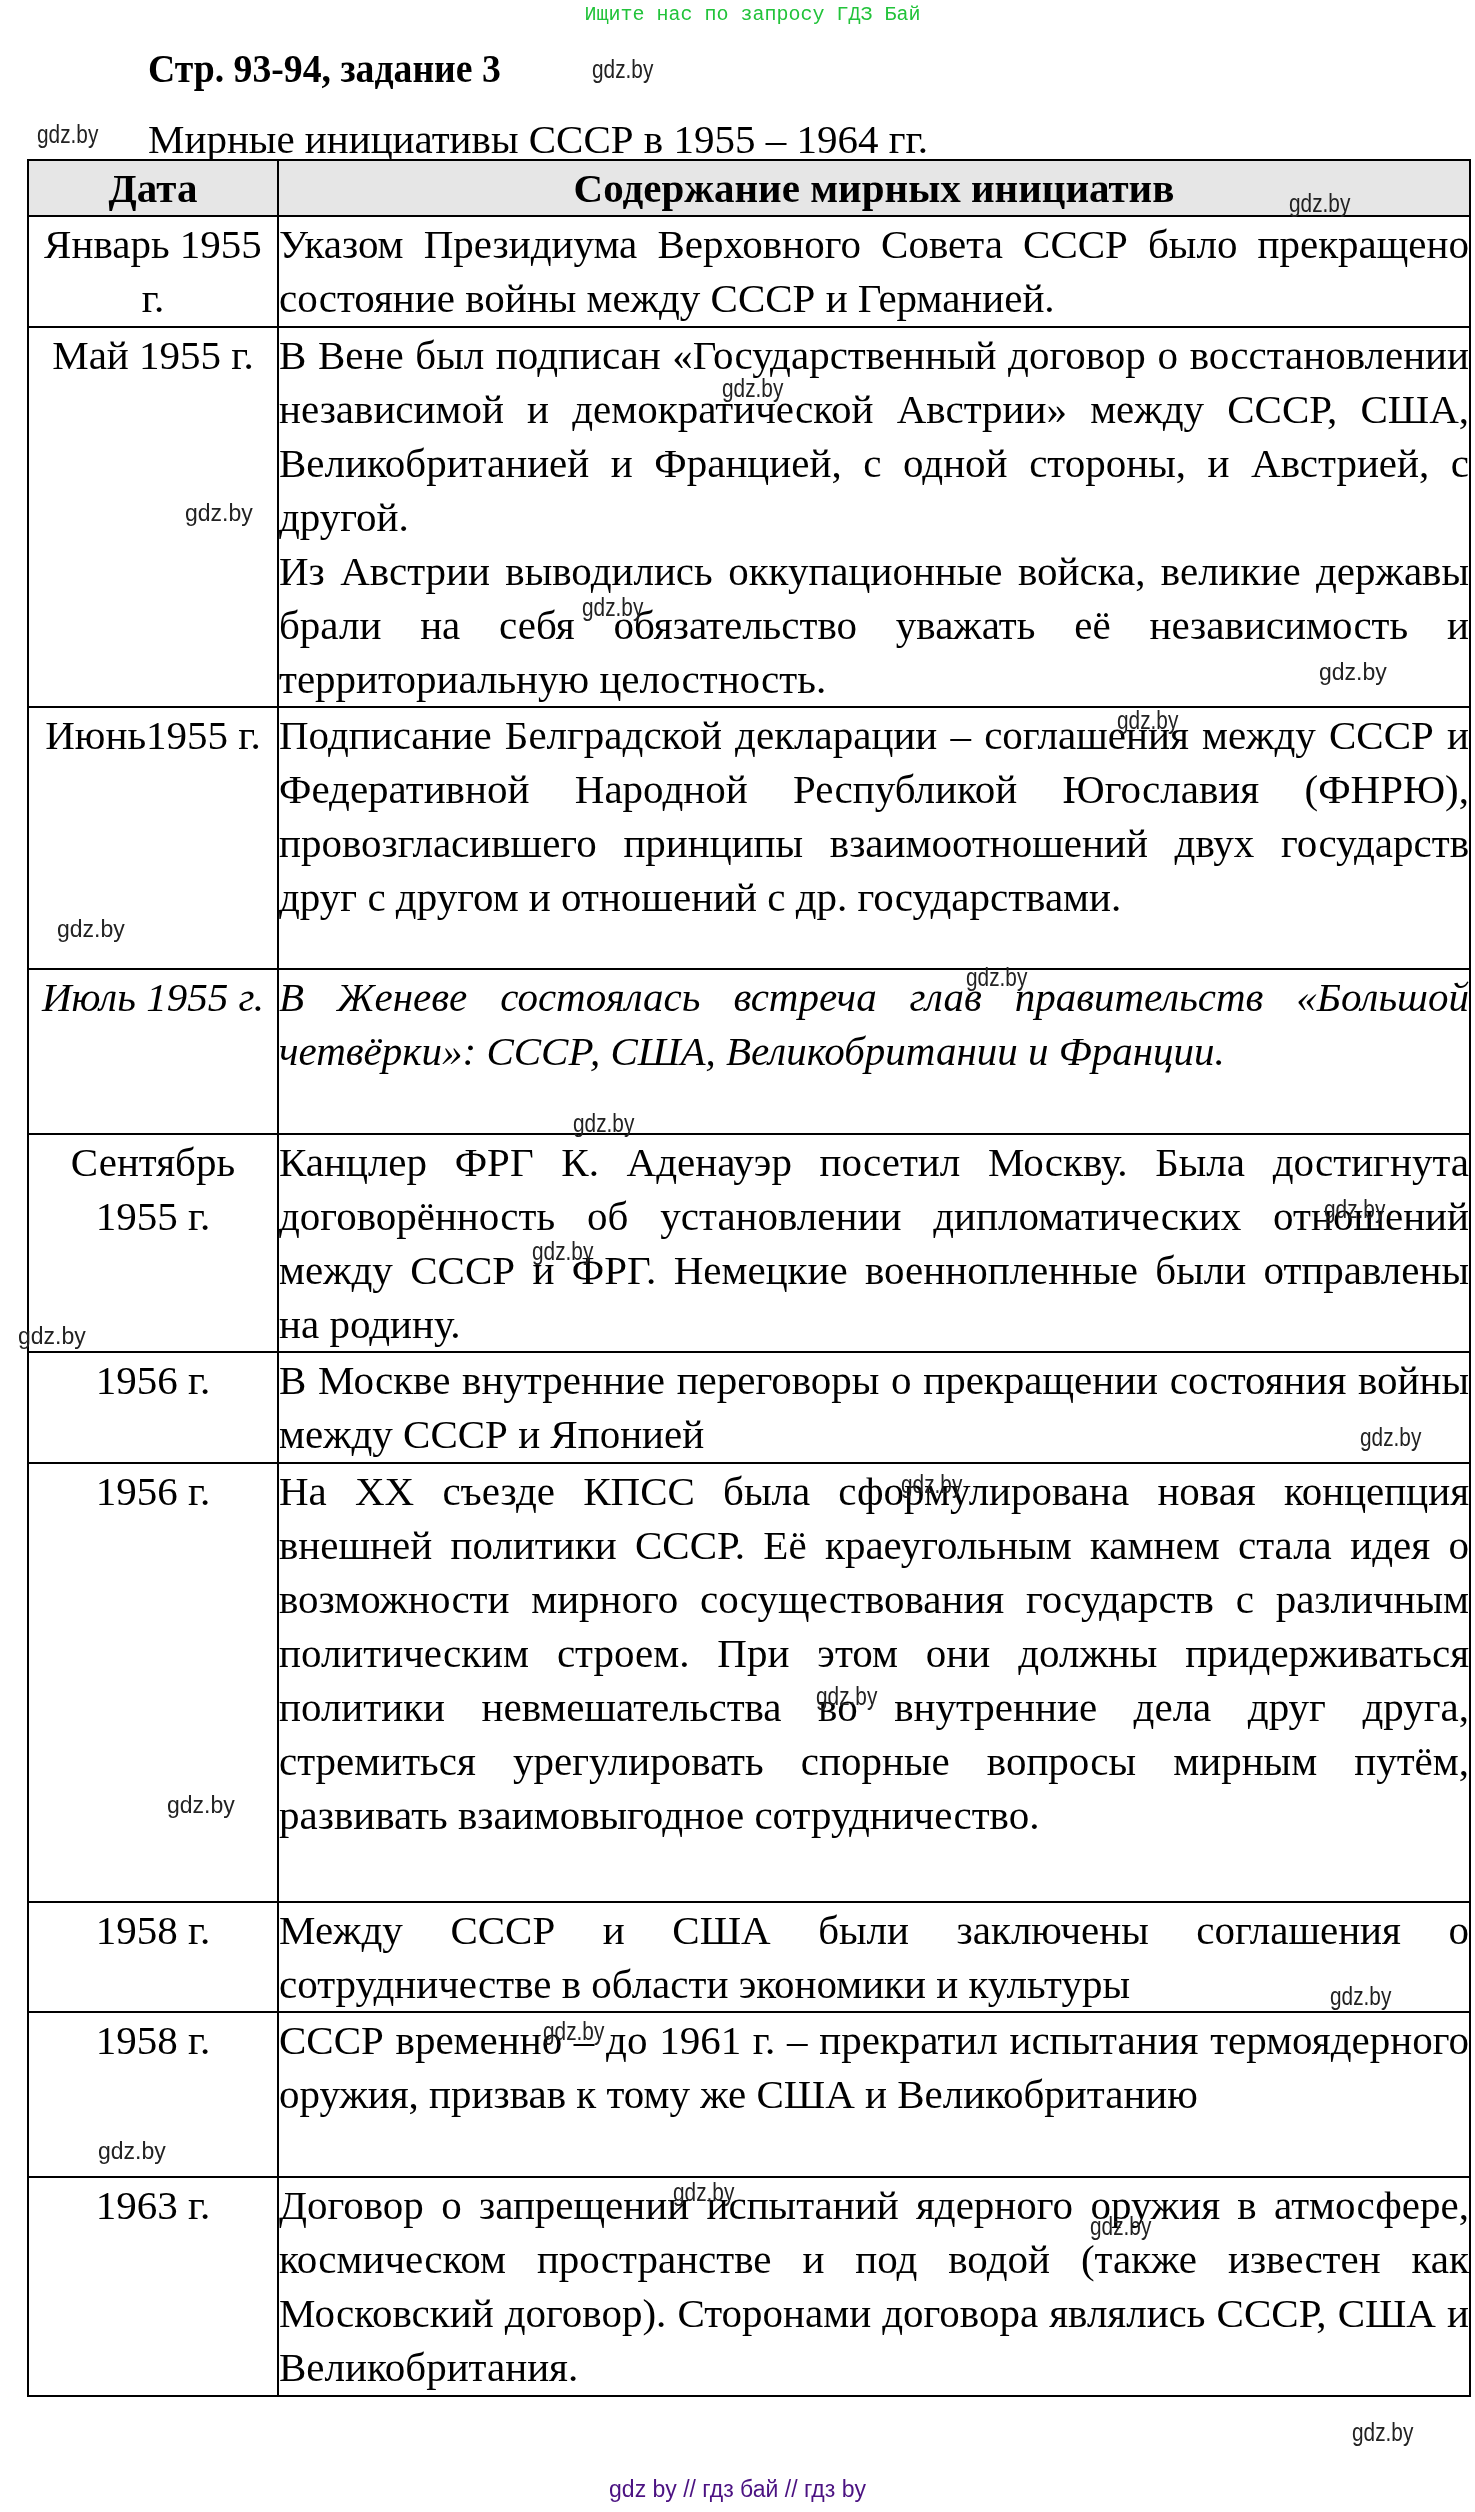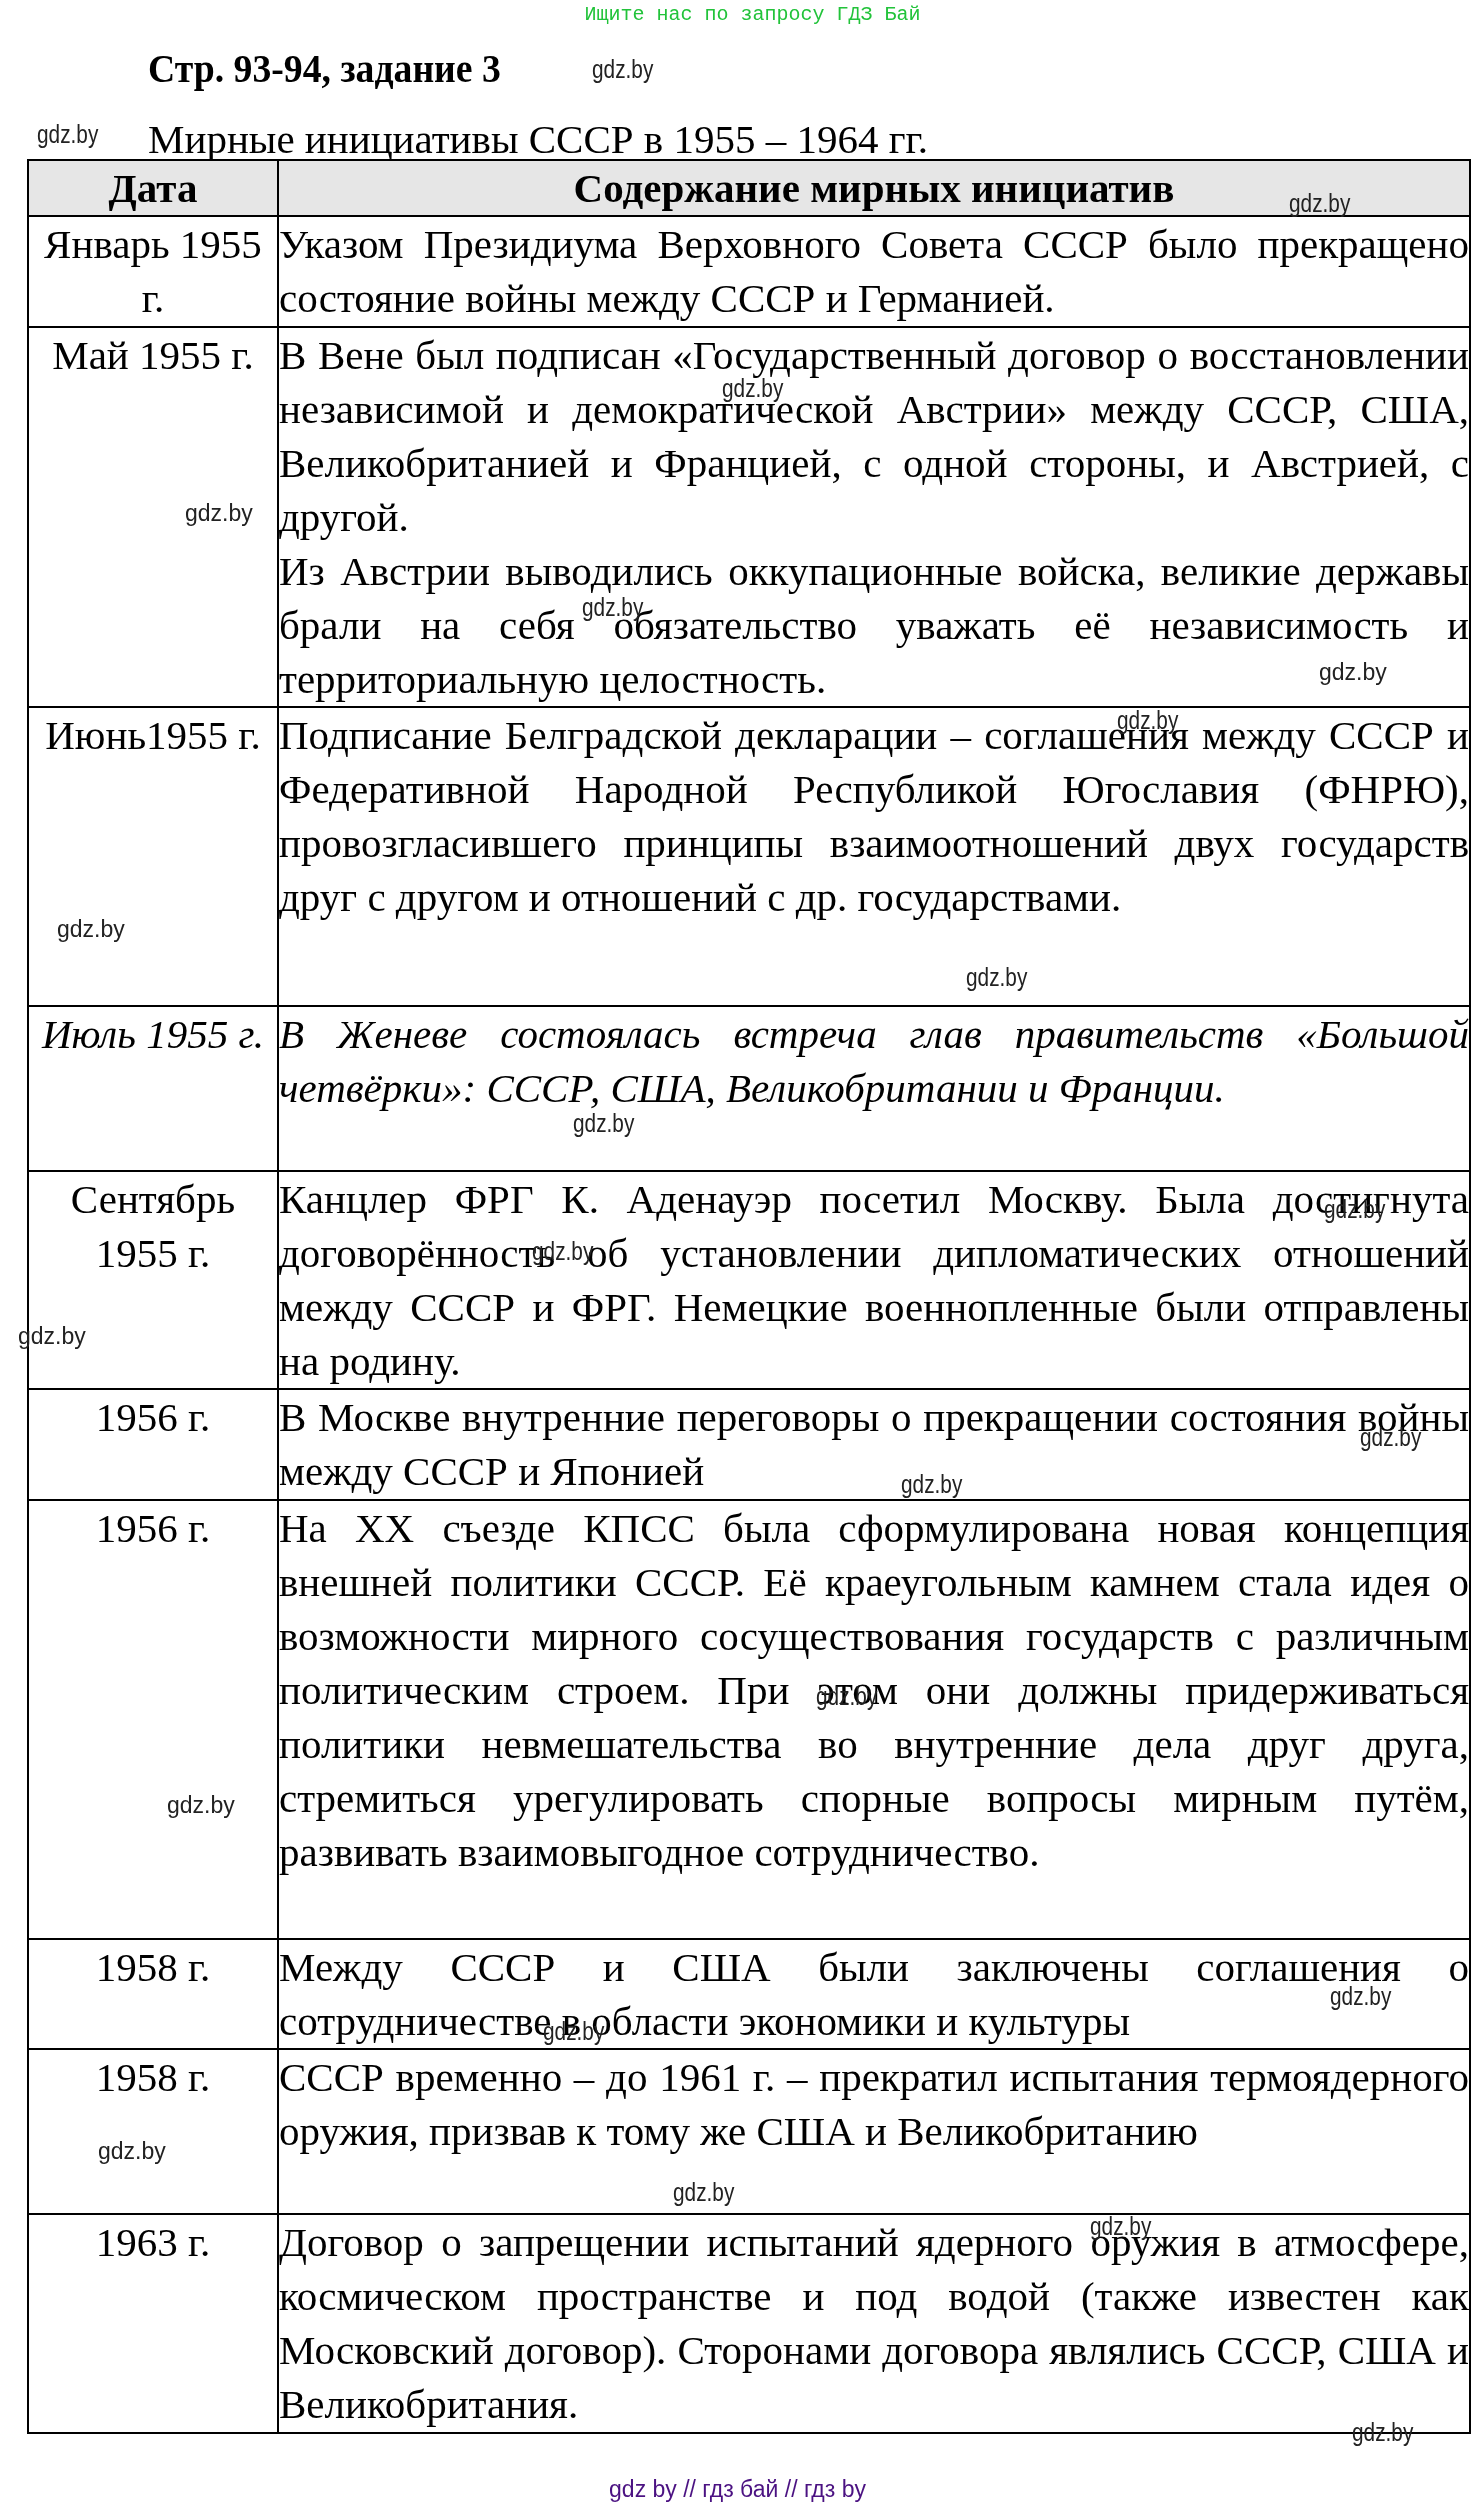--- a/index.html
+++ b/index.html
@@ -59,21 +59,21 @@
           <p>Указом Президиума Верховного Совета СССР было прекращено состояние войны между СССР и Германией.</p>
         </td>
       </tr>
       <tr style="height: 312px;">
         <td class="date">Май 1955 г.</td>
         <td class="text">
           <p>В Вене был подписан «Государственный договор о восстановлении независимой и демократической Австрии» между СССР, США, Великобританией и Францией, с одной стороны, и Австрией, с другой.</p>
           <p>Из Австрии выводились оккупационные войска, великие державы брали на себя обязательство уважать её независимость и территориальную целостность.</p>
         </td>
       </tr>
-      <tr style="height: 299px;">
+      <tr style="height: 262px;">
         <td class="date">Июнь1955 г.</td>
         <td class="text">
           <p>Подписание Белградской декларации – соглашения между СССР и Федеративной Народной Республикой Югославия (ФНРЮ), провозгласившего принципы взаимоотношений двух государств друг с другом и отношений с др. государствами.</p>
         </td>
       </tr>
       <tr style="height: 165px; font-style: italic;">
         <td class="date">Июль 1955 г.</td>
         <td class="text">
           <p>В Женеве состоялась встреча глав правительств «Большой четвёрки»: СССР, США, Великобритании и Франции.</p>
         </td>

